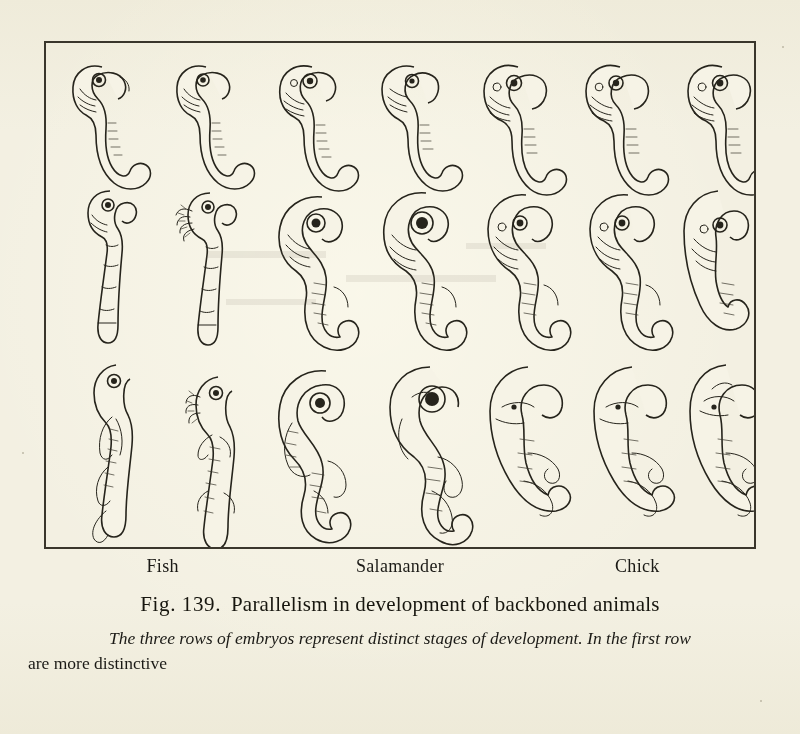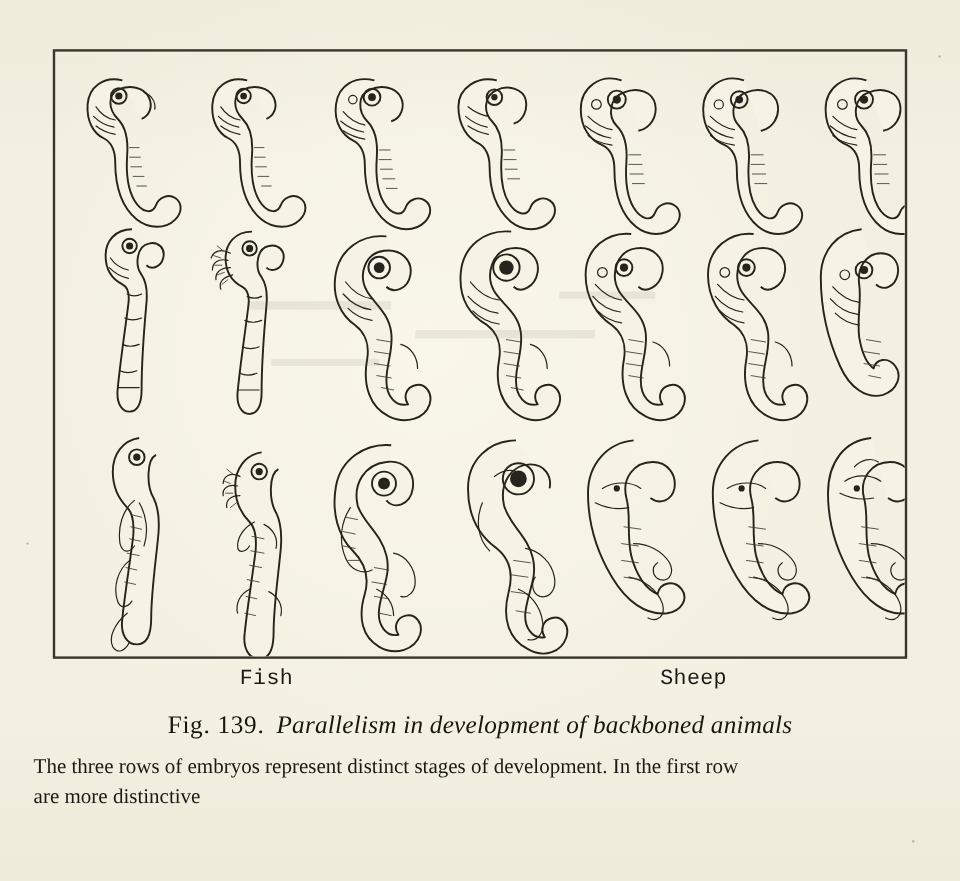--- a/index.html
+++ b/index.html
@@ -56,56 +56,56 @@
     width: 712px;
     height: 24px;
     display: flex;
   }
   .col-label {
     flex: 1 1 0;
     text-align: center;
     font-size: 18px;
     letter-spacing: 0.3px;
     color: #1b1a16;
-    font-family: Liberation Mono, monospace;
+    font-family: Liberation Serif, serif;
   }
   .caption {
     position: absolute;
     left: 0;
     top: 592px;
     width: 800px;
     text-align: center;
     font-size: 21px;
     color: #17160f;
     letter-spacing: 0.2px;
   }
   .caption .fig-no {
     letter-spacing: 0.6px;
     text-align: center;
   }
   .caption .fig-title {
     margin-left: 10px;
-    font-style: italic;
   }
   .body-text {
     position: absolute;
     left: 28px;
     top: 626px;
     width: 744px;
     text-align: center;
     font-size: 17.5px;
     line-height: 25px;
     color: #1b1a16;
   }
   .body-text .ln {
     display: block;
     white-space: nowrap;
   }
   .body-text .ln.l1, .body-text .ln.l2 {
-    text-align: left;
+    text-align: center;
+    font-style: italic;
   }
   .body-text .ln.l3 {
     text-align: left;
   }
   .speck {
     position: absolute;
     width: 2px;
     height: 2px;
     background: #9a9480;
     border-radius: 50%;
@@ -378,21 +378,22 @@
           <rect x="300" y="232" width="150" height="7" fill="#6b6452"></rect>
           <rect x="180" y="256" width="90" height="6" fill="#6b6452"></rect>
           <rect x="420" y="200" width="80" height="6" fill="#6b6452"></rect>
         </g>
       </svg>
     </div>
   </div>
 
   <div class="labels-row">
     <div class="col-label">Fish</div>
-    <div class="col-label">Sheep</div>
+    <div class="col-label">Salamander</div>
+    <div class="col-label">Chick</div>
   </div>
 
   <div class="caption">
     <span class="fig-no">Fig. 139.</span><span class="fig-title">Parallelism in development of backboned animals</span>
   </div>
 
   <div class="body-text">
     <span class="ln l1">The three rows of embryos represent distinct stages of development. In the first row</span>
     <span class="ln l3">are more distinctive</span>
   </div>

